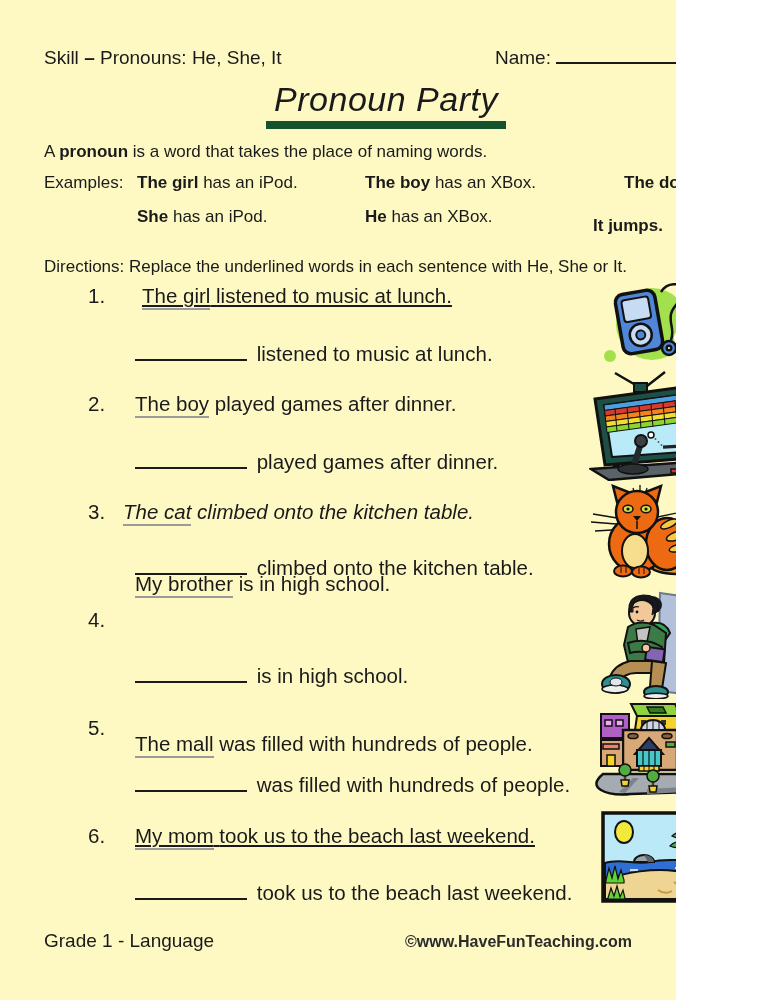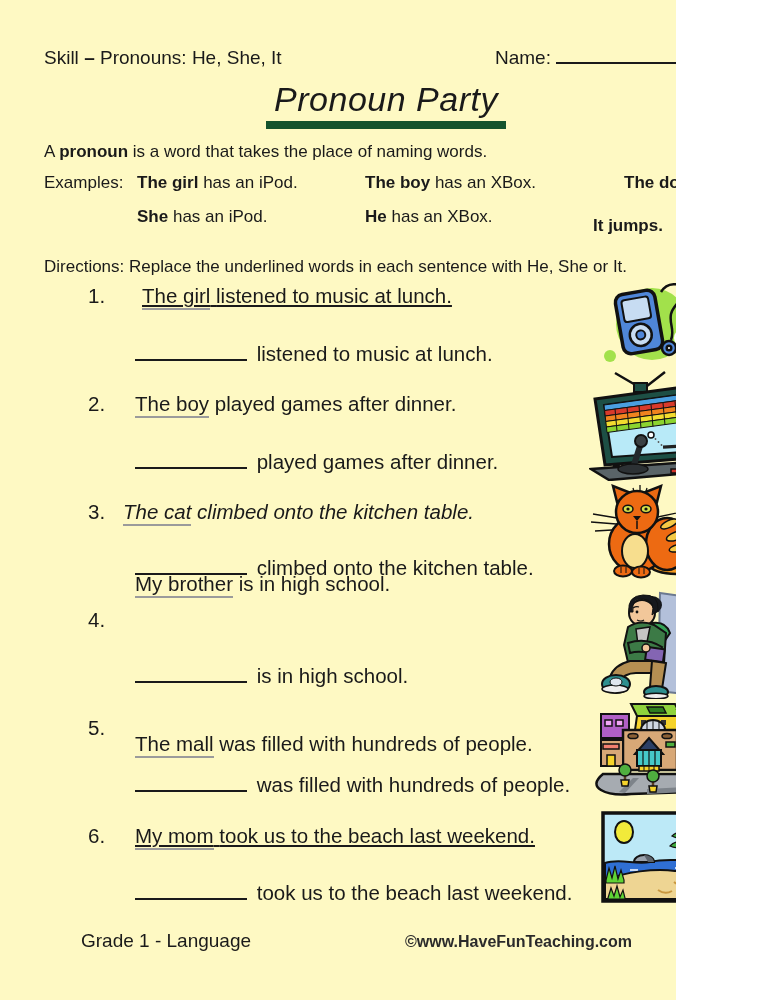--- a/index.html
+++ b/index.html
@@ -316,16 +316,16 @@
         <path d="M90,33 q-14,-4 -20,3 q12,5 20,-3"></path>
         <path d="M90,33 q2,-12 12,-12 q-2,9 -12,12"></path>
       </g>
       <polygon points="6,70 9,58 12,68 15,56 18,69 21,60 24,70 24,73 6,73" fill="#5fd435" stroke="#111" stroke-width="1.2"></polygon>
       <polygon points="8,88 11,78 14,86 17,76 20,87 23,80 25,88 25,89 8,89" fill="#5fd435" stroke="#111" stroke-width="1.2"></polygon>
       <polygon points="78,86 81,74 84,84 87,72 90,85 93,78 95,86 95,88 78,88" fill="#5fd435" stroke="#111" stroke-width="1.2"></polygon>
       <path d="M58,80 q7,5 14,1 M74,72 q5,4 11,1" stroke="#c9973f" stroke-width="2" fill="none"></path>
     </svg>
   </div>
 
-  <div class="abs footer-left" style="left:44px; top:930px;margin-left:37px;">Grade 1 - Language</div>
+  <div class="abs footer-left" style="left:44px; top:930px;">Grade 1 - Language</div>
   <div class="abs footer-right" style="right:44px; top:933px;margin-left:37px;">©www.HaveFunTeaching.com</div>
 
 </div>
 
 </body></html>

